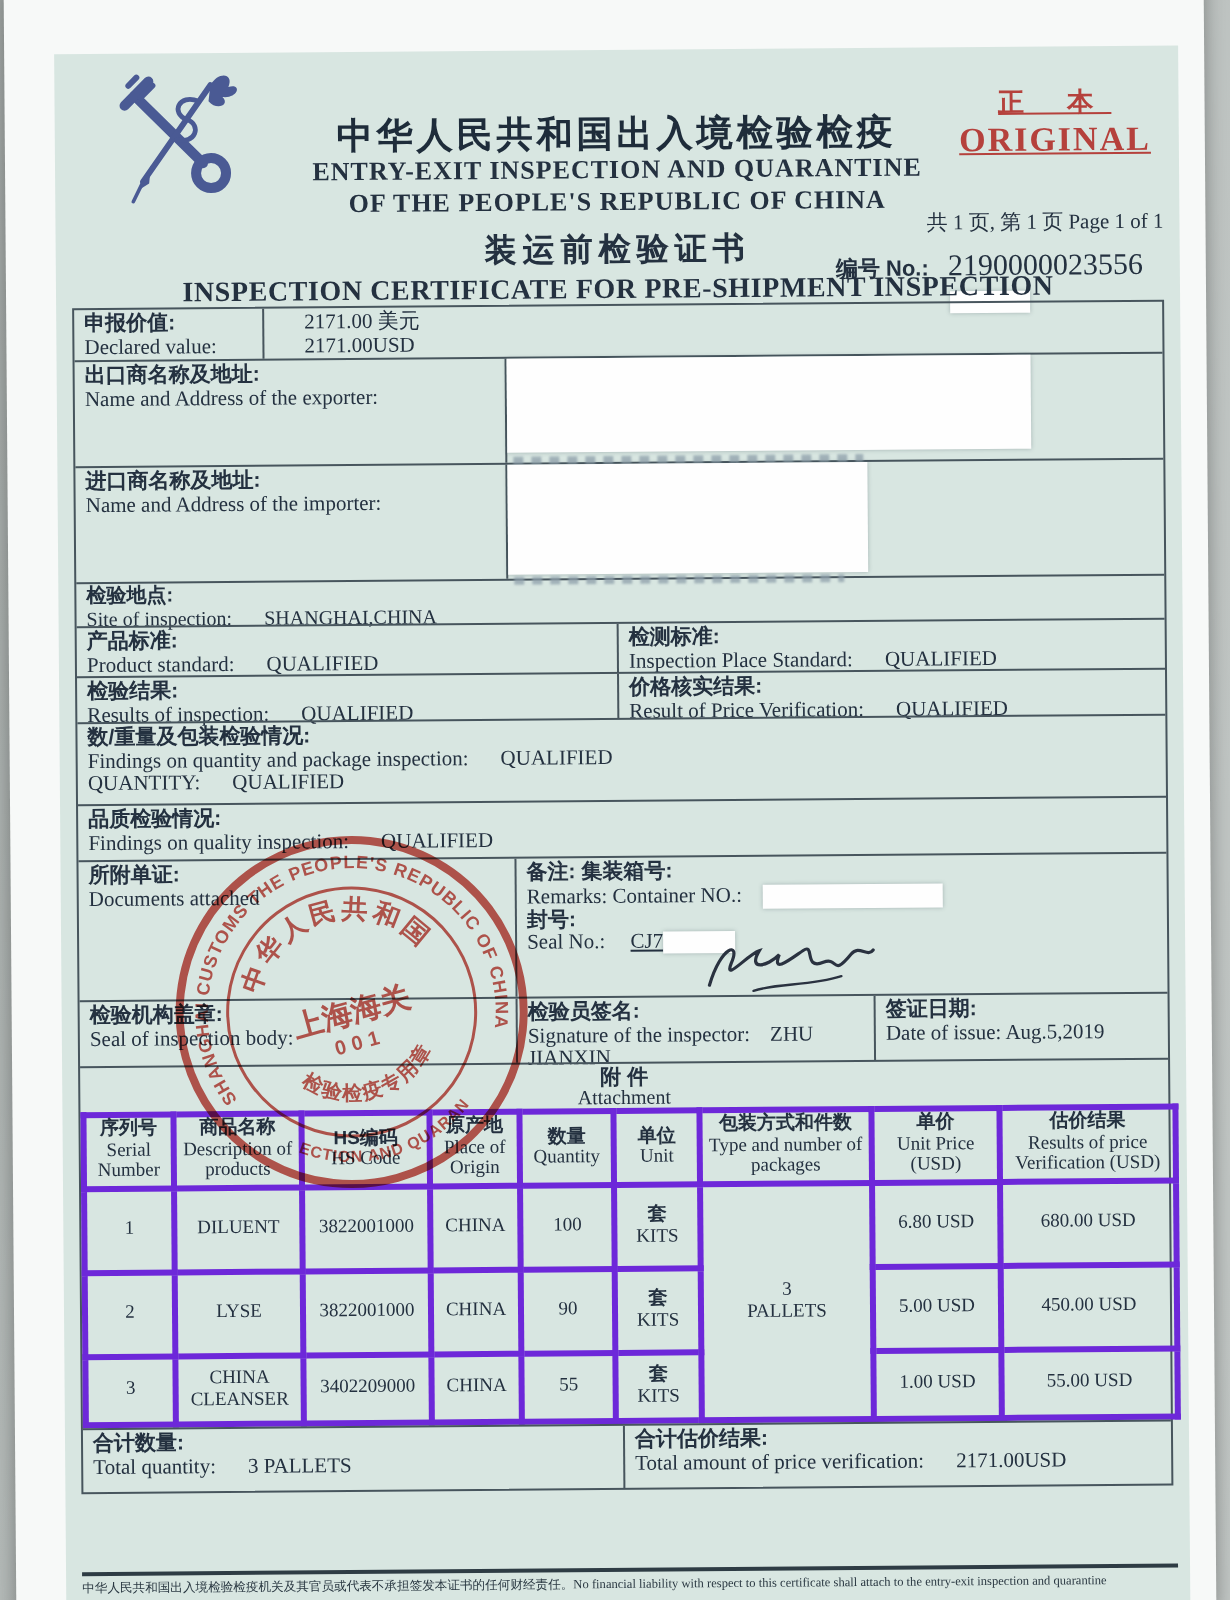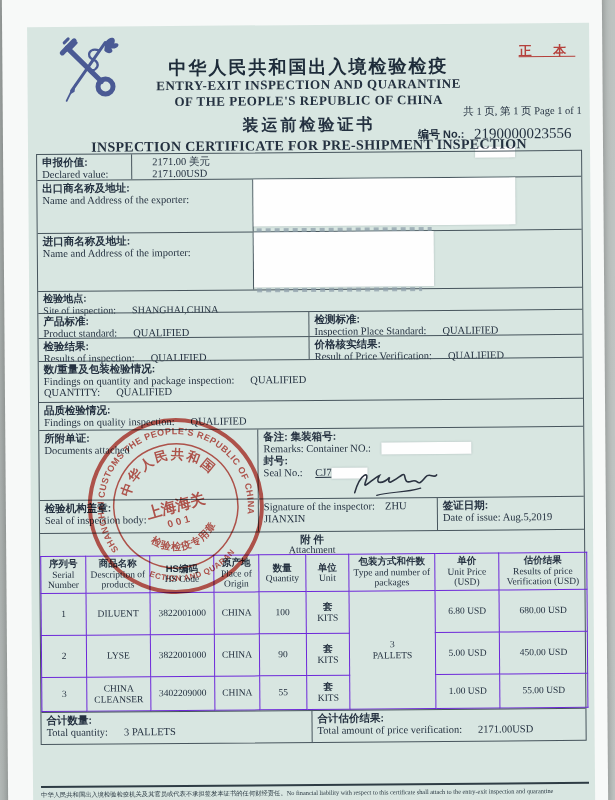--- a/index.html
+++ b/index.html
@@ -37,21 +37,21 @@
   .bl{border-left:1px solid #47555d;}
   .lab-cn{font-size:10.5px;display:block;}
   .lab-en{font-size:10.5px;display:block;}
   .val{margin-left:16px;}
   .wbox{background:#fefefe;box-shadow:0 0 2px rgba(60,80,90,.35);display:inline-block;vertical-align:middle;}
   .remnant{background:repeating-linear-gradient(90deg,#8fa0ab 0 5px,transparent 5px 9px);
            filter:blur(.6px);opacity:.75;height:4px;}
   
   .atable{border-collapse:collapse;table-layout:fixed;width:546px;
           font-size:9.5px;text-align:center;}
-  .atable td,.atable th{border:1px solid #6d28d9;padding:1px 2px;vertical-align:middle;line-height:10.5px;}
+  .atable td,.atable th{border:3px solid #6d28d9;padding:1px 2px;vertical-align:middle;line-height:10.5px;}
   .atable th{font-weight:normal;}
   .ath-cn{font-weight:bold;font-size:9.5px;font-family:"Liberation Sans",sans-serif;display:block;}
   .ath-en{font-size:9.5px;display:block;}
   .unit2{display:block;line-height:10.5px;}
   
   .frule{left:8px;top:759px;width:548px;height:2px;background:#2e3c44;}
   .ftext{left:8px;top:764px;width:552px;font-size:6.3px;line-height:8px;white-space:nowrap;
          overflow:hidden;color:#2a3842;}
   .ftext2{left:8px;top:774px;width:552px;font-size:6.3px;color:#2a3842;}
   
@@ -78,20 +78,21 @@
           <path d="M44,16 C34,12 30,22 38,25 C46,28 42,38 33,35" stroke-width="2.4"></path>
           <path d="M20,48 L14,60 L19,57 Z" fill="#4a5a94" stroke="none"></path>
         </g>
       </svg>
 
       <div class="abs t-cn">中华人民共和国出入境检验检疫</div>
       <div class="abs t-en1">ENTRY-EXIT INSPECTION AND QUARANTINE</div>
       <div class="abs t-en2">OF THE PEOPLE'S REPUBLIC OF CHINA</div>
       <div class="abs orig">
         <div class="o1">正 本</div>
+        <div class="o2">ORIGINAL</div>
       </div>
       <div class="abs pginfo">共 1 页, 第 1 页 Page 1 of 1</div>
       <div class="abs doccn">装运前检验证书</div>
       <div class="abs docno-l cn">编号 No.:</div>
       <div class="abs docno-v">
         <span>2190000023556</span><span class="wbox" style="width:40px;height:11px;margin-left:1px;"></span>
       </div>
       <div class="abs docen">INSPECTION CERTIFICATE FOR PRE-SHIPMENT INSPECTION</div>
 
       <div class="abs mtable">
@@ -201,20 +202,21 @@
             </span>
           </div>
         </div>
 
         <div class="r" style="height:33px;">
           <div class="c" style="width:218px;">
             <span class="lab-cn cn">检验机构盖章:</span>
             <span class="lab-en en">Seal of inspection body:</span>
           </div>
           <div class="c bl" style="width:179px;">
+            <span class="lab-cn cn">检验员签名:</span>
             <span class="lab-en en">
               <span>Signature of the inspector:</span><span style="margin-left:10px;">ZHU JIANXIN</span>
             </span>
           </div>
           <div class="c bl" style="flex:1;">
             <span class="lab-cn cn">签证日期:</span>
             <span class="lab-en en">Date of issue: Aug.5,2019</span>
           </div>
         </div>
 

